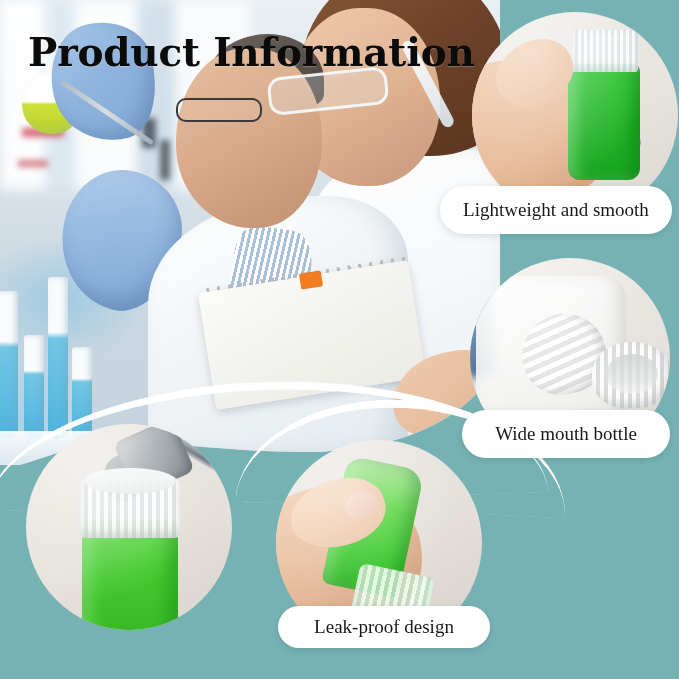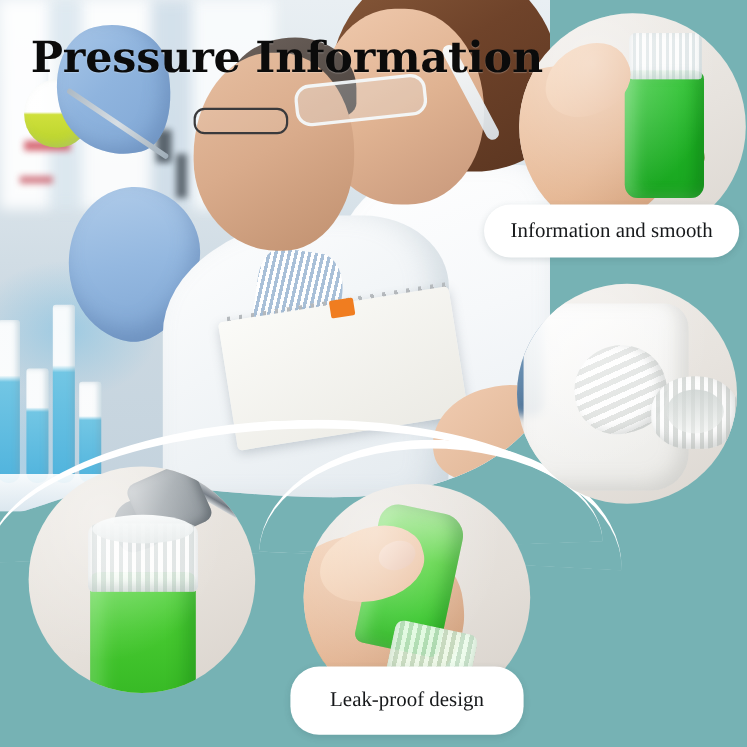--- a/index.html
+++ b/index.html
@@ -354,21 +354,21 @@
     display:flex; align-items:center; justify-content:center;
     font-family:"Liberation Serif", serif;
     font-size:19px; color:#16181a;
     box-shadow:0 2px 7px rgba(40,70,75,.16);
     white-space:nowrap;
     padding:0 16px;
   }
   .p-light { left:440px; top:186px; width:232px; height:48px; }
   .p-wide  { left:462px; top:410px; width:208px; height:48px; }
   .p-press { left:22px;  top:606px; width:216px; height:50px; }
-  .p-leak  { left:264px; top:606px; width:212px; height:62px;text-align:right; }
+  .p-leak  { left:278px; top:606px; width:212px; height:42px;text-align:right; }
 </style>
 </head>
 <body>
 
 <div id="canvas">
 
   <div class="teal-base"></div>
 
   <div class="hero">
     <div class="hero-clip">
@@ -447,18 +447,19 @@
   <div class="circle c-bm">
     <div class="bm-cane"></div>
     <div class="bm-hand"></div>
     <div class="bm-bottle"></div>
     <div class="bm-cap"></div>
     <div class="bm-finger"></div>
     <div class="bm-nail"></div>
     <div class="gloss"></div>
   </div>
 
-  <div class="title">Pressure Information</div>
-
-  <div class="pill p-light">Information and smooth</div>
+  <div class="title">Product Information</div>
+
+  <div class="pill p-light">Lightweight and smooth</div>
+  <div class="pill p-wide">Wide mouth bottle</div>
   <div class="pill p-leak">Leak-proof design</div>
 
 </div>
 
 </body></html>

